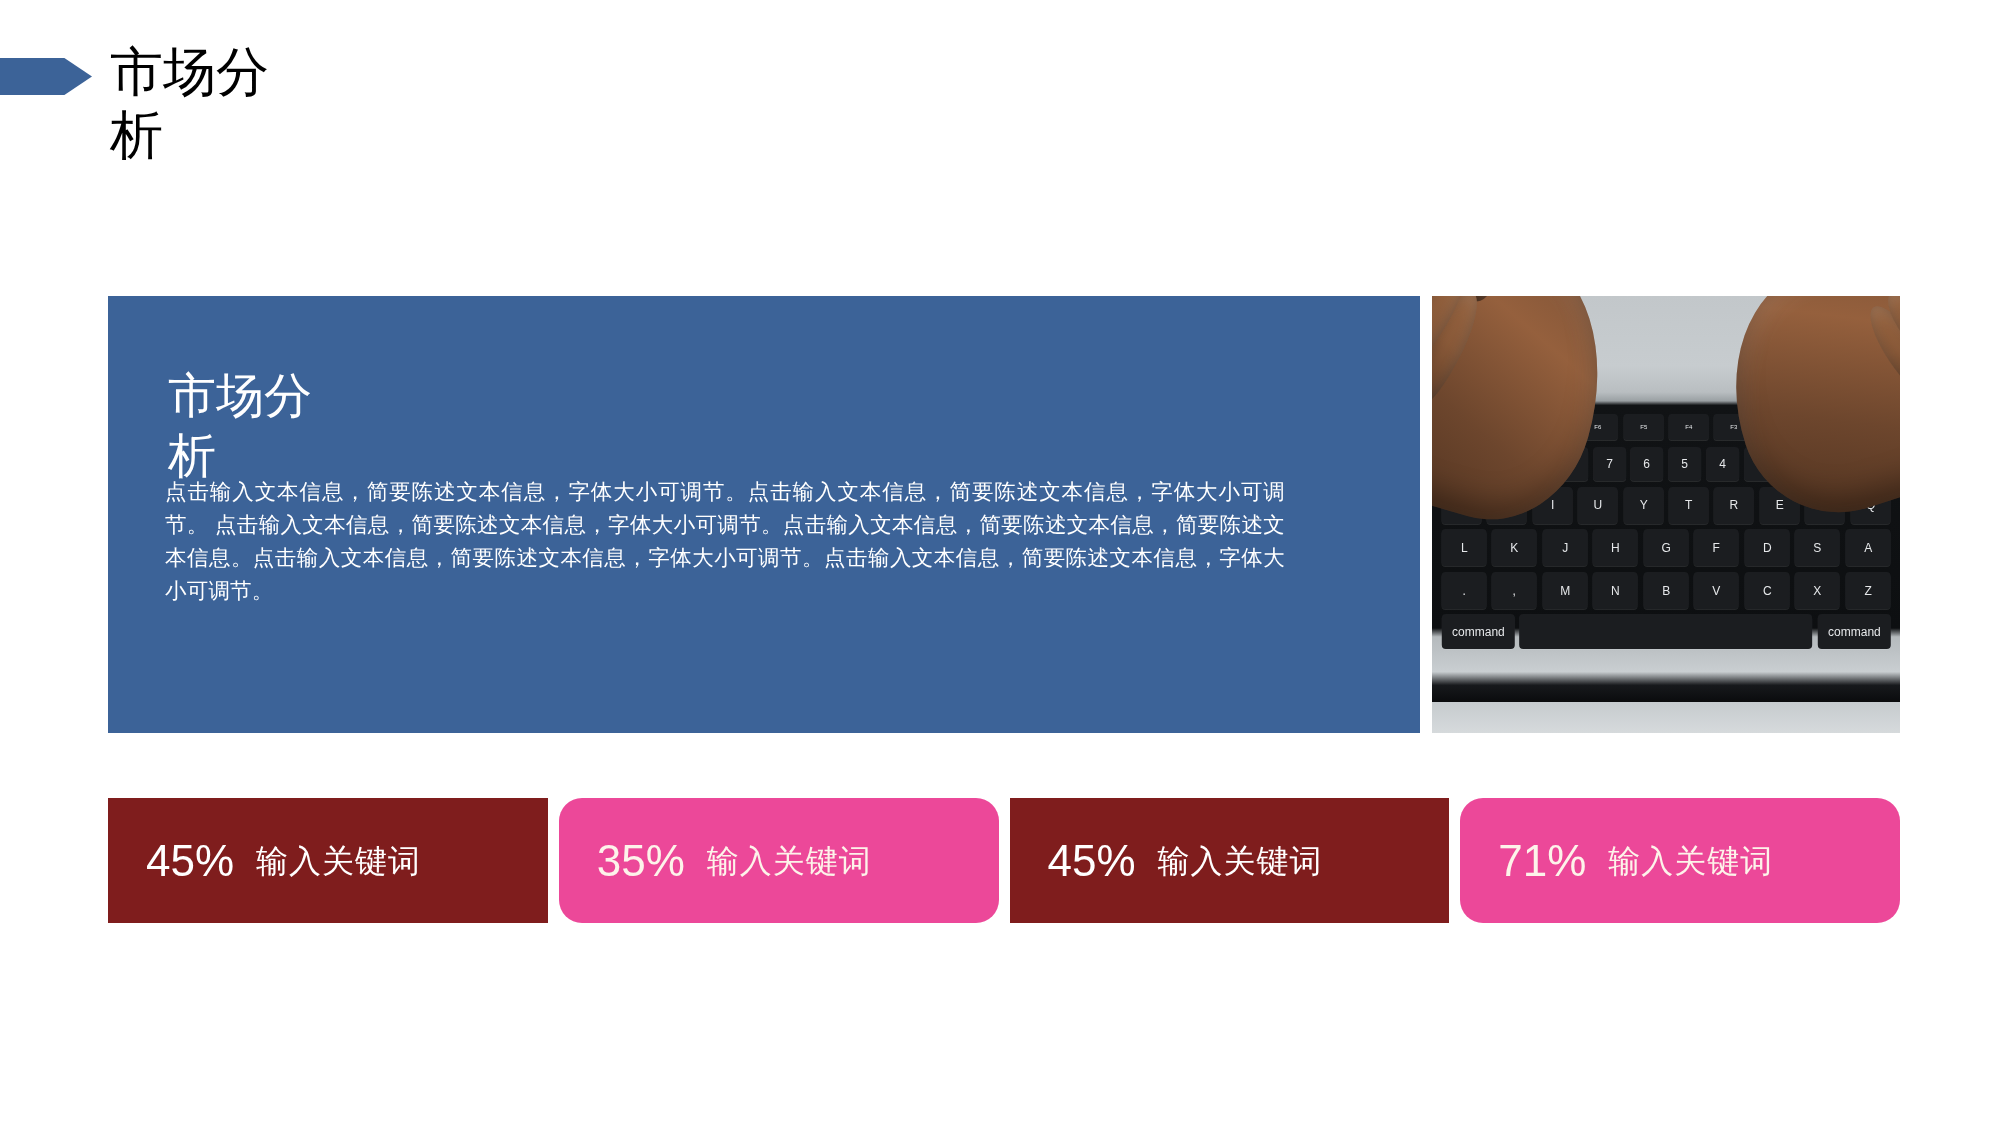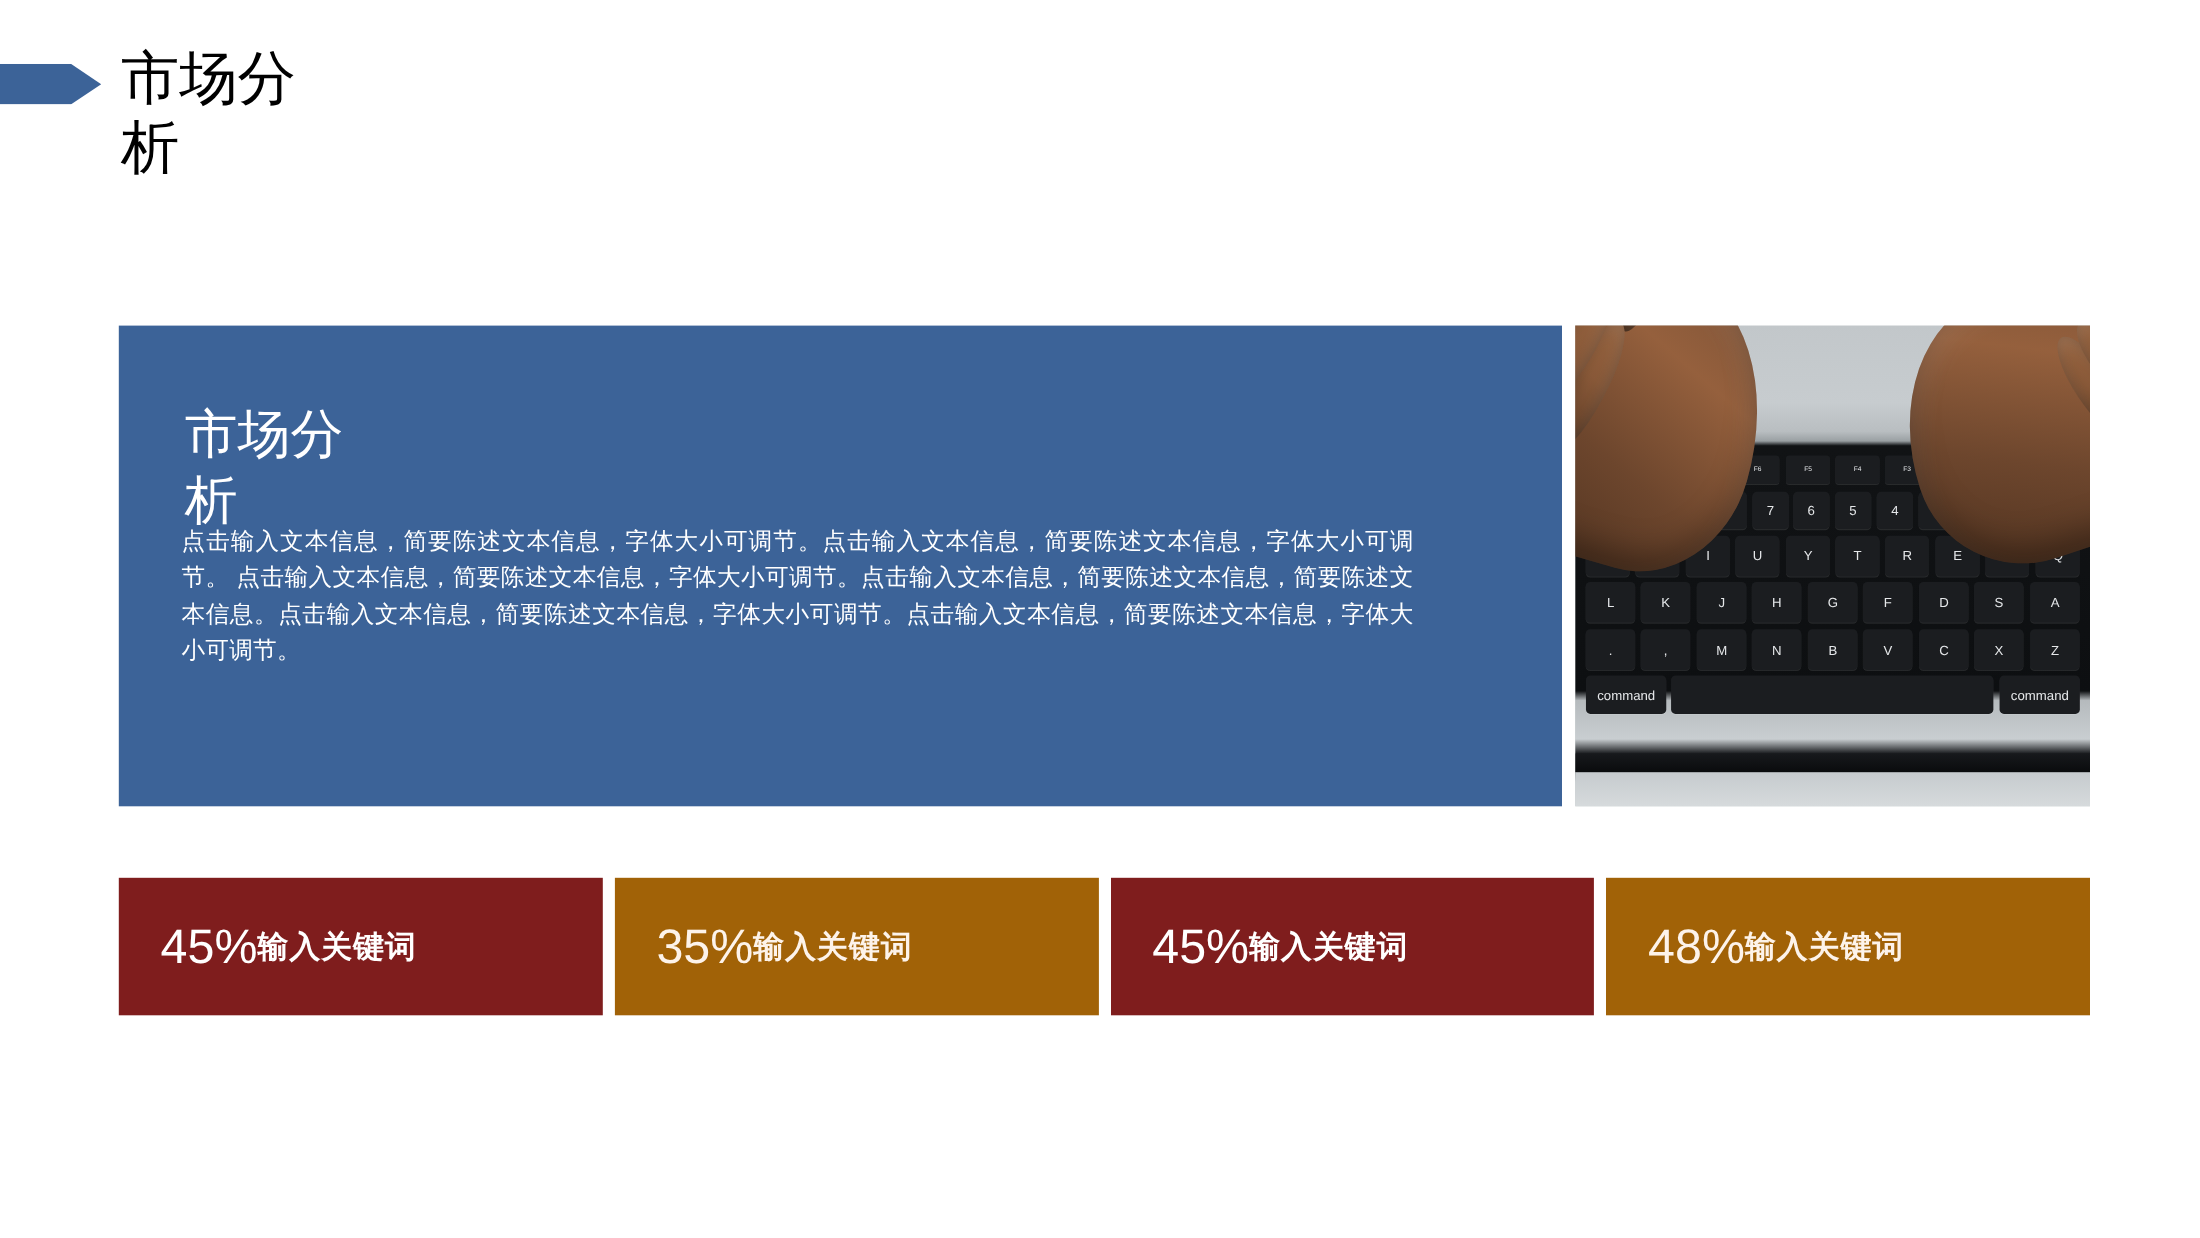--- a/index.html
+++ b/index.html
@@ -186,33 +186,34 @@
     gap: 11px;
   }
   .stat {
     flex: 1;
     display: flex;
     align-items: center;
     padding-left: 38px;
     box-sizing: border-box;
   }
   .stat-blue { background: #7f1d1d; }
-  .stat-peach { background: #a16207; }
+  .stat-peach { background: #ec4899; border-radius: 23px; }
   .stat-value {
     font-size: 44px;
     line-height: 1;
     color: #ffffff;
     font-weight: 400;
     letter-spacing: 0px;
   }
   .stat-label {
-    font-size: 28px;
+    font-size: 32px;
     line-height: 1;
     color: #ffffff;
-    font-weight: 700;
+    font-weight: 400;
+    margin-left: 22px;
     letter-spacing: 1px;
   }
   .stat-peach .stat-value,
   .stat-peach .stat-label { color: #fdf3ea; }
 </style>
 </head>
 <body>
 
 <div class="slide">
 
@@ -325,18 +326,18 @@
     </div>
     <div class="stat stat-peach">
       <span class="stat-value">35%</span>
       <span class="stat-label">输入关键词</span>
     </div>
     <div class="stat stat-blue">
       <span class="stat-value">45%</span>
       <span class="stat-label">输入关键词</span>
     </div>
     <div class="stat stat-peach">
-      <span class="stat-value">48%</span>
+      <span class="stat-value">71%</span>
       <span class="stat-label">输入关键词</span>
     </div>
   </div>
 
 </div>
 
 </body></html>

